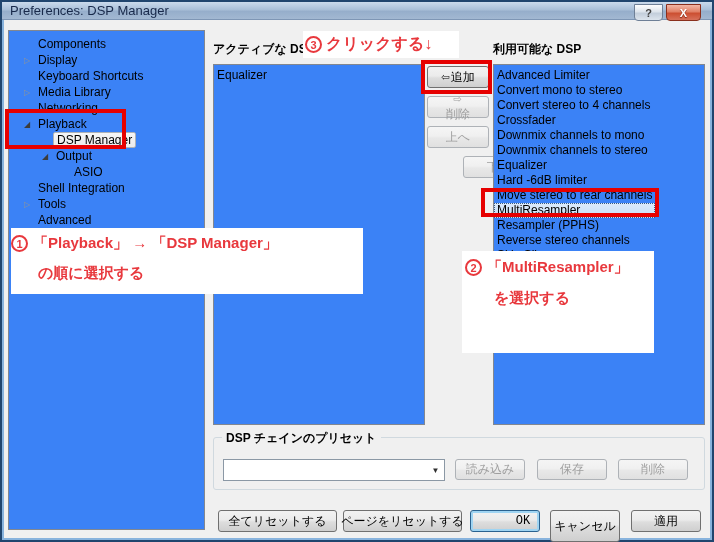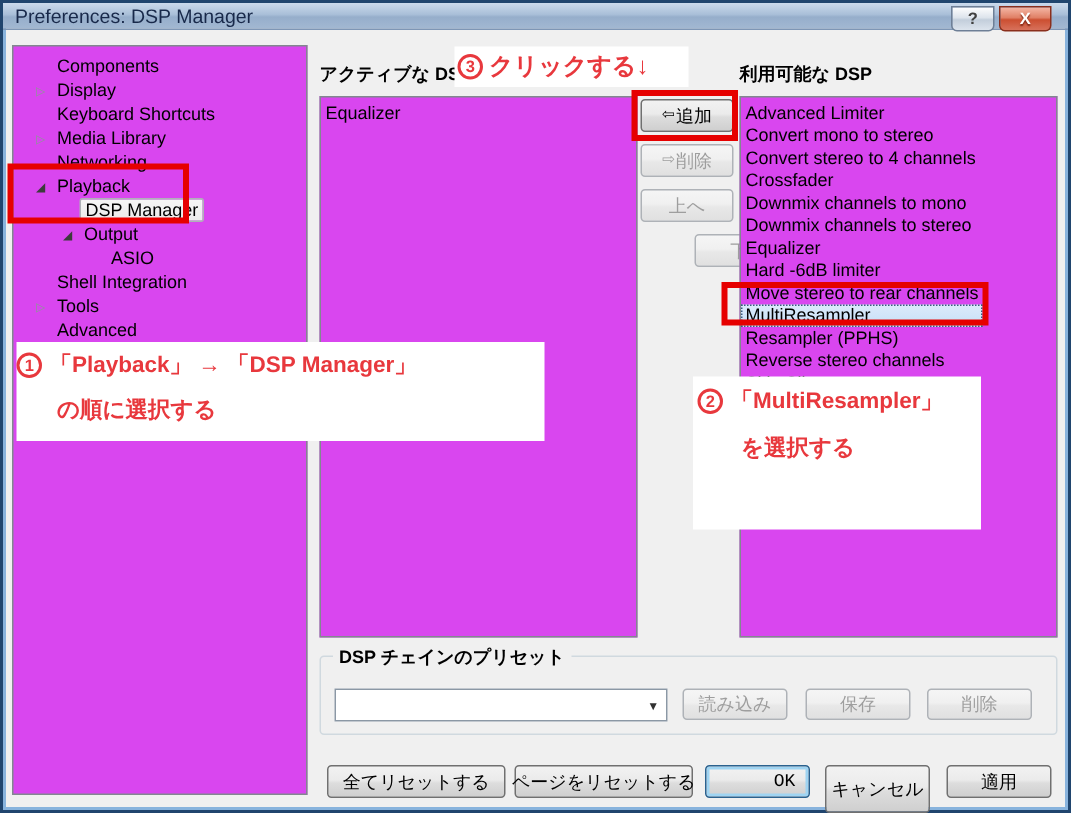--- a/index.html
+++ b/index.html
@@ -30,21 +30,21 @@
     background:linear-gradient(180deg,#fdfdfd,#dde4ec 45%,#c3cedb 55%,#dce4ed);
     border:1px solid #6e7f96;
   }
   .tb-btn.close{
     right:11px; width:35px; color:#fff; text-shadow:0 1px 1px #7c2413;
     background:linear-gradient(180deg,#f4b7a5,#e08066 45%,#cc4f31 55%,#d7715b);
     border:1px solid #8a2f1c;
   }
 
   
-  .panel{ position:absolute; background:#d946ef; border:1px solid #828790; overflow:hidden; }
+  .panel{ position:absolute; background:#3b82f6; border:1px solid #828790; overflow:hidden; }
   #tree-box   { left:8px;   top:30px; width:197px; height:500px; padding-top:5px; }
   #active-list{ left:213px; top:64px; width:212px; height:361px; padding-top:3px; }
   #avail-list { left:493px; top:64px; width:212px; height:361px; padding-top:3px; }
 
   .section-label{ position:absolute; font-weight:bold; font-size:12px; color:#000; }
   #active-label{ left:213px; top:41px; }
   #avail-label { left:493px; top:41px; }
 
   
   .tree-row{ height:16px; display:flex; align-items:center; font-size:12px; color:#000; white-space:nowrap; }
@@ -71,20 +71,21 @@
   
   .btn{
     position:absolute; display:flex; align-items:center; justify-content:center;
     font-family:Liberation Mono, monospace; font-size:12px; color:#000;
     background:linear-gradient(180deg,#f2f2f2,#ebebeb 45%,#dddddd 55%,#cfcfcf);
     border:1px solid #707070; border-radius:3px; cursor:default; white-space:nowrap;
   }
   .btn.disabled{
     color:#9e9e9e; border-color:#aeb2b7;
     background:linear-gradient(180deg,#f5f5f5,#f0f0f0 45%,#e8e8e8 55%,#e0e0e0);
+    flex-direction:column;
   }
   .btn.default{ border-color:#2a628f; box-shadow: inset 0 0 0 2px #9fd4f2; }
 
   #btn-add   { left:427px; top:66px;  width:62px; height:22px; }
   #btn-remove{ left:427px; top:96px;  width:62px; height:22px; }
   #btn-up    { left:427px; top:126px; width:62px; height:22px; }
   #btn-down  { left:427px; top:156px; width:72px; height:22px;margin-left:36px; }
   .icon{ line-height:1; }
   .icon.arrow-left::before { content:"⇦"; font-size:14px; margin-right:1px; }
   .icon.arrow-right::before{ content:"⇨"; font-size:14px; margin-right:1px; color:#9e9e9e; }

